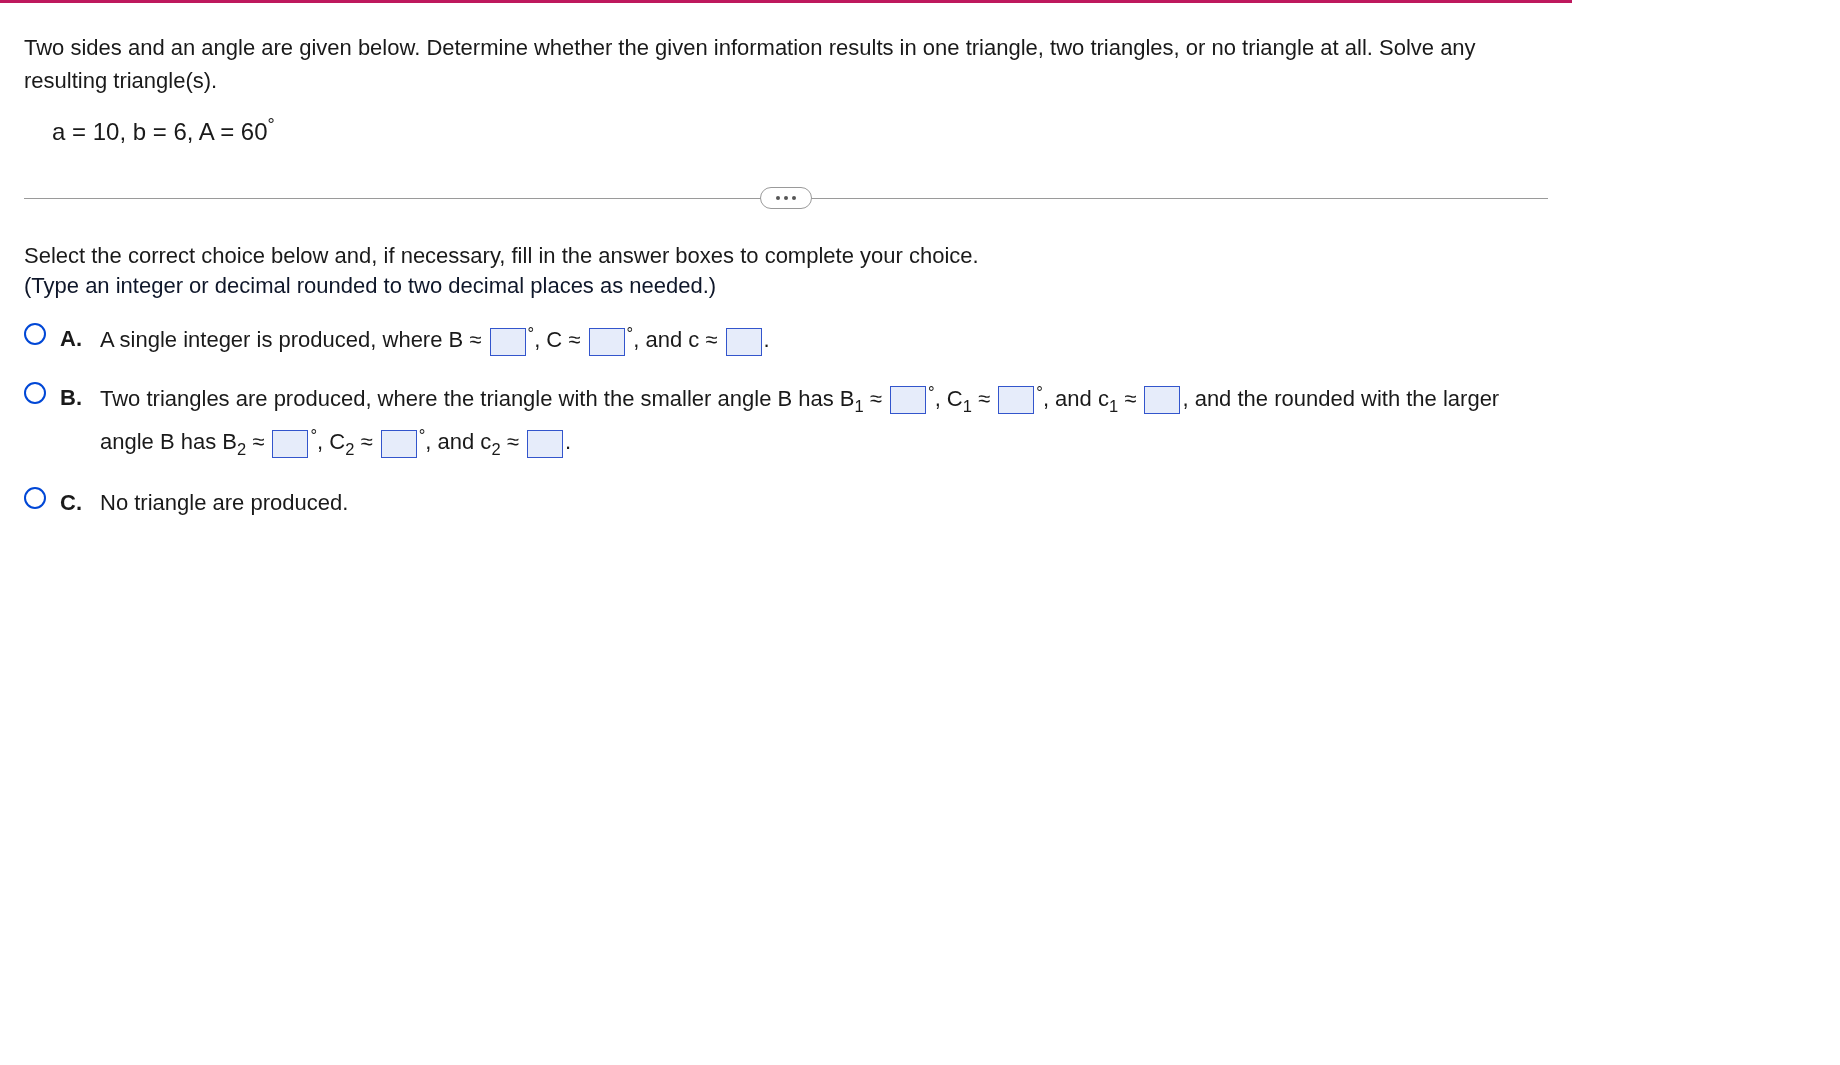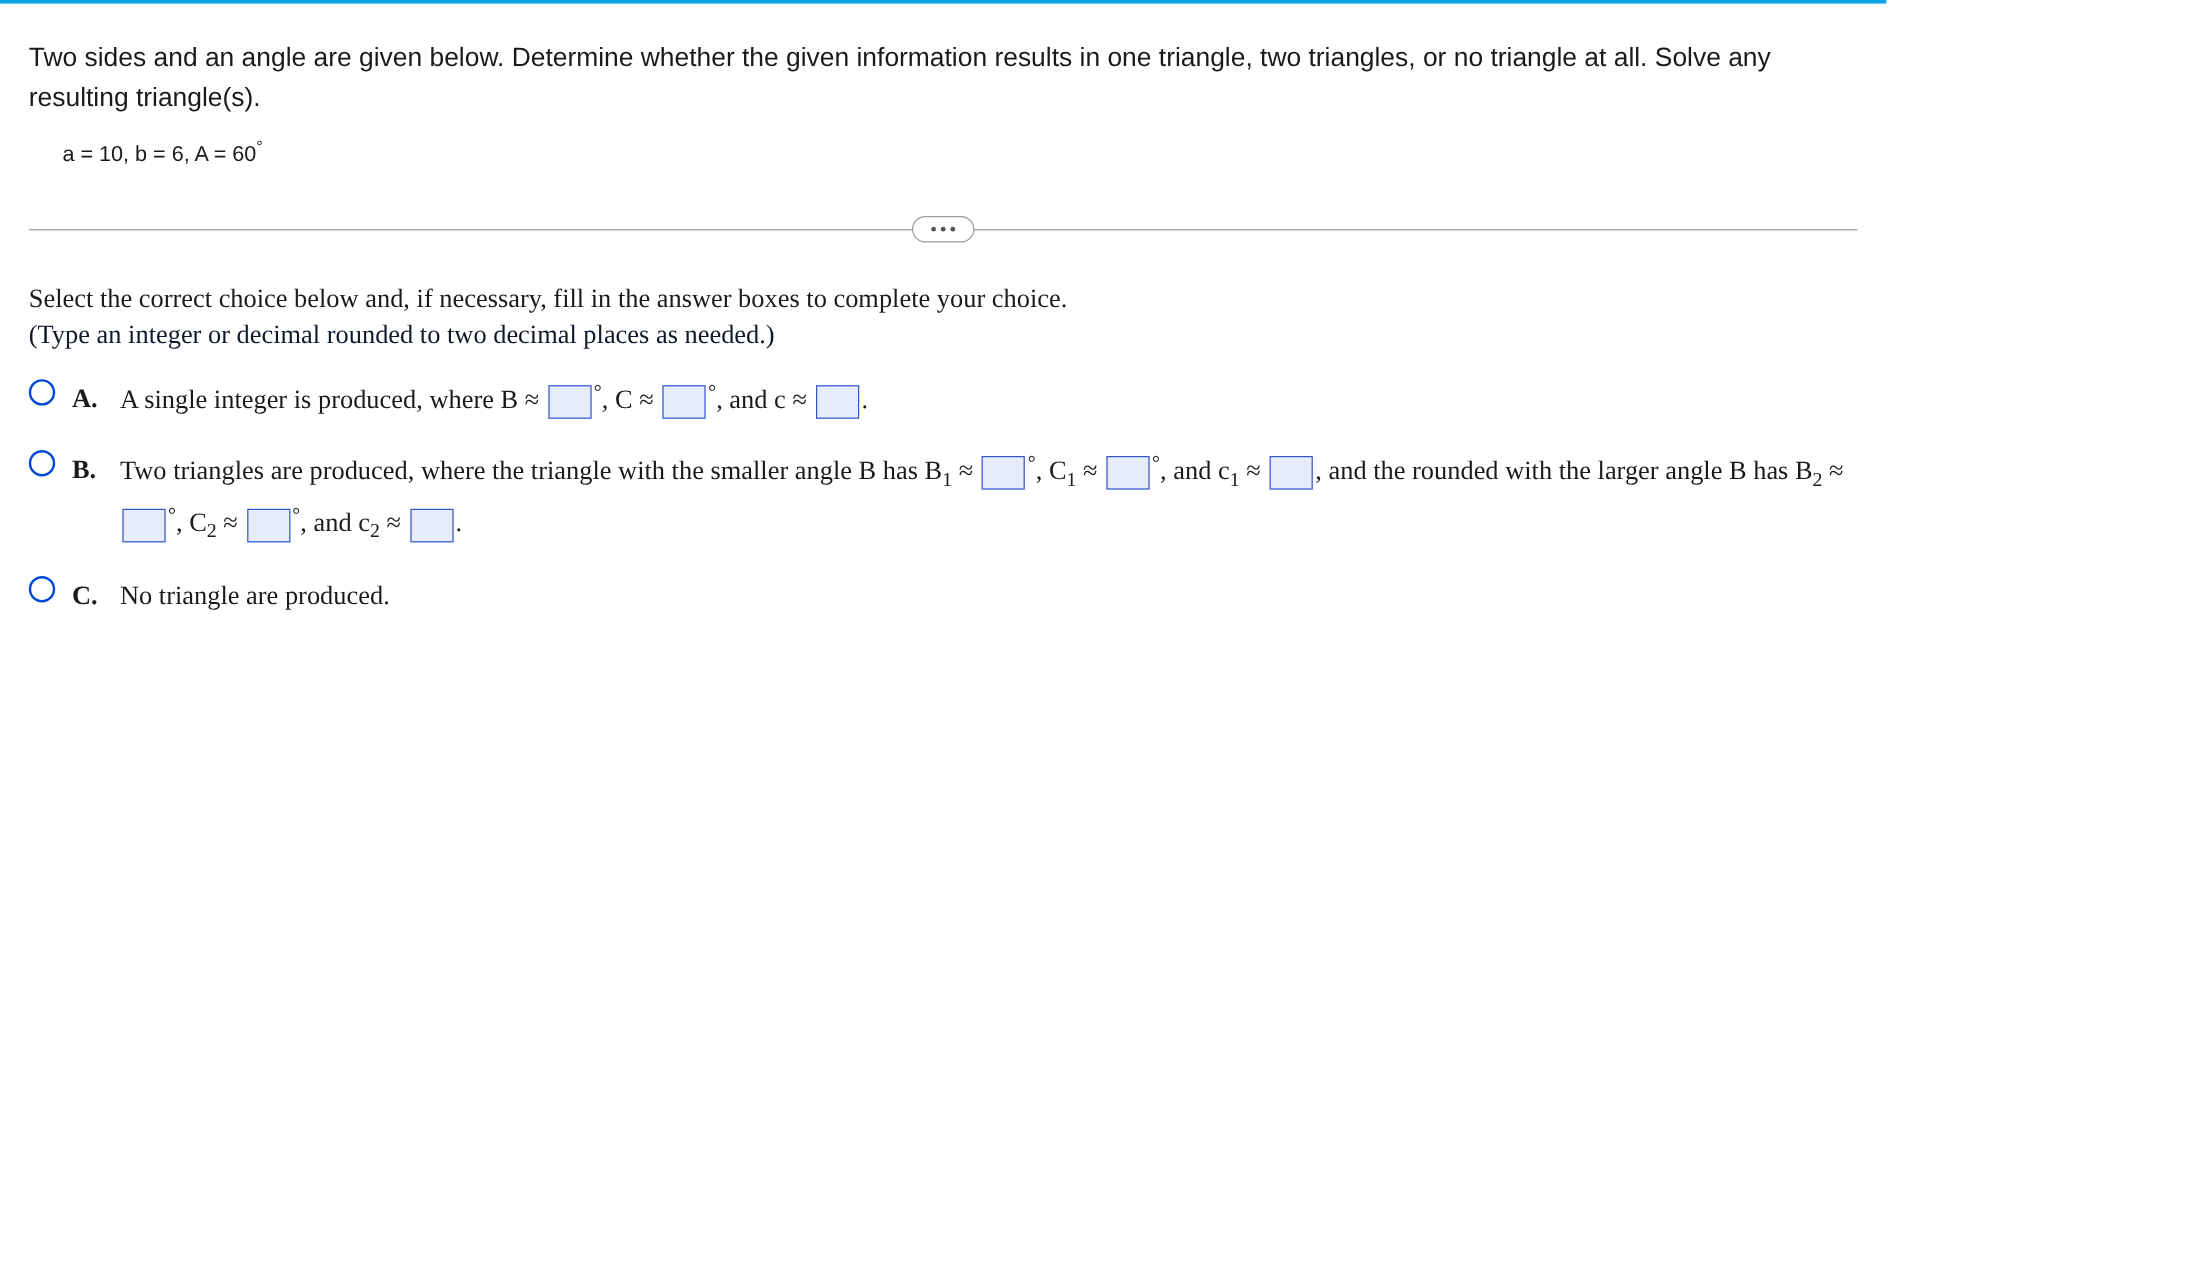--- a/index.html
+++ b/index.html
@@ -6,33 +6,33 @@
   body {
     margin: 0;
     font-family: Arial, Helvetica, sans-serif;
     font-size: 22px;
     color: #1a1a1a;
     background: #fff;
   }
   .page {
     width: 1572px;
     min-height: 1065px;
-    border-top: 3px solid #0ea5e9;
+    border-top: 3px solid #be185d;
     padding: 0;
   }
   .question-block {
     padding: 28px 24px 16px 24px;
   }
   .question-text {
     line-height: 1.5;
     margin-bottom: 18px;
   }
   .given {
     padding-left: 28px;
-    font-size: 18px;
+    font-size: 24px;
   }
   .given sup { font-size: 0.7em; }
   .divider-wrap {
     position: relative;
     margin: 36px 0 8px 0;
     padding: 0 24px;
   }
   .divider-line {
     border: none;
     border-top: 1px solid #9a9a9a;
@@ -51,21 +51,20 @@
     display: flex;
     align-items: center;
     justify-content: center;
     gap: 4px;
   }
   .divider-pill .dot {
     width: 4px; height: 4px; background: #555; border-radius: 50%;
   }
   .answer-block {
     padding: 36px 24px 20px 24px;
-    font-family: Liberation Serif, serif;
   }
   .instruction-line {
     margin-bottom: 4px;
   }
   .hint-line {
     color: #0f172a;
     margin-bottom: 18px;
   }
   .choice {
     display: flex;

